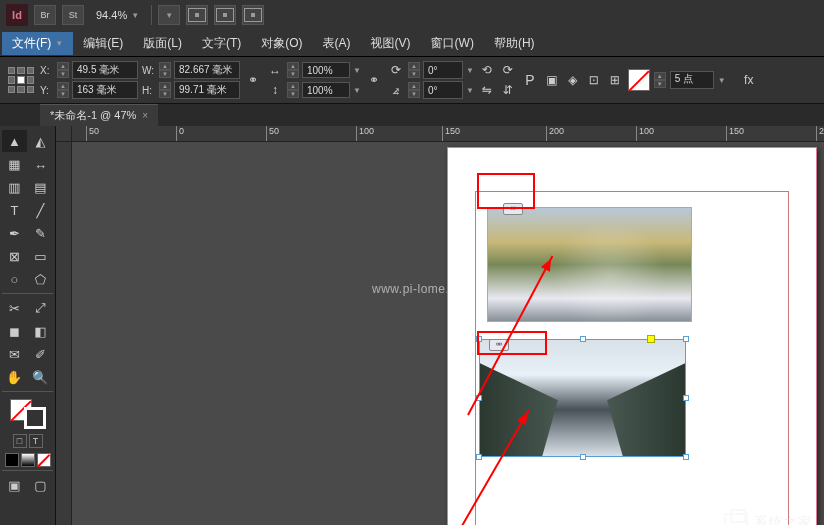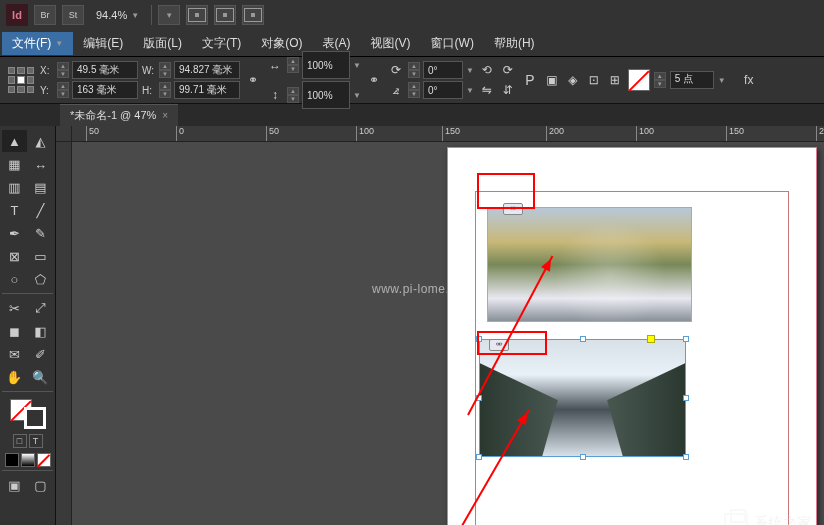--- a/index.html
+++ b/index.html
@@ -24,29 +24,29 @@
 .controlbar { height: 48px; background: #333; border-top: 1px solid #000; border-bottom: 1px solid #111; display: flex; align-items: center; padding: 0 6px; gap: 4px; }
 .ref-point { width: 30px; height: 30px; display: grid; grid-template: repeat(3,1fr)/repeat(3,1fr); gap: 2px; padding: 2px; }
 .ref-point span { background: #666; border: 1px solid #888; }
 .ref-point span.active { background: #fff; }
 .coord-group { display: flex; flex-direction: column; gap: 2px; }
 .coord-row { display: flex; align-items: center; gap: 3px; }
 .coord-label { color: #ccc; font-size: 10px; width: 14px; }
 .coord-input { background: #222; border: 1px solid #555; color: #ddd; font-size: 10px; width: 66px; height: 18px; padding: 0 4px; display: flex; align-items: center; }
 .stepper { display: flex; flex-direction: column; }
 .stepper span { width: 12px; height: 8px; background: #444; border: 1px solid #555; font-size: 6px; color: #999; text-align: center; line-height: 6px; }
-.pct-input { background: #222; border: 1px solid #555; color: #ddd; font-size: 10px; width: 48px; height: 28px; padding: 0 4px; display: flex; align-items: center; }
+.pct-input { background: #222; border: 1px solid #555; color: #ddd; font-size: 10px; width: 48px; height: 16px; padding: 0 4px; display: flex; align-items: center; }
 .ang-input { background: #222; border: 1px solid #555; color: #ddd; font-size: 10px; width: 40px; height: 18px; padding: 0 4px; display: flex; align-items: center; }
 .ctrl-icon { width: 18px; height: 18px; color: #ccc; display: flex; align-items: center; justify-content: center; font-size: 12px; }
 .swatch-none { width: 22px; height: 22px; background: #fff; position: relative; border: 1px solid #666; }
 .swatch-none::after { content: ""; position: absolute; width: 140%; height: 2px; background: red; top: 50%; left: -20%; transform: rotate(-45deg); }
 .pt-input { background: #222; border: 1px solid #555; color: #ddd; font-size: 10px; width: 44px; height: 18px; padding: 0 4px; }
 
 
-.tabbar { height: 22px; background: #2a2a2a; display: flex; align-items: flex-end; padding-left: 60px; }
+.tabbar { height: 22px; background: #2a2a2a; display: flex; align-items: flex-end; padding-left: 40px; }
 .doc-tab { background: #3a3a3a; color: #ddd; font-size: 11px; padding: 3px 10px; display: flex; align-items: center; gap: 6px; border-top: 1px solid #555; }
 .tab-close { color: #999; font-size: 10px; }
 
 
 .workarea { position: absolute; top: 126px; left: 0; right: 0; bottom: 0; display: flex; }
 .tools { width: 56px; background: #333; display: flex; flex-direction: column; gap: 1px; padding: 4px 2px; border-right: 1px solid #111; }
 .tool-row { display: flex; gap: 1px; }
 .tool { width: 25px; height: 22px; background: #333; display: flex; align-items: center; justify-content: center; color: #ccc; font-size: 13px; }
 .tool.sel { background: #222; }
 .tool-divider { height: 1px; background: #555; margin: 2px 0; }
@@ -172,21 +172,21 @@
         <div class="coord-input">163 毫米</div>
       </div>
   </div>
   <div class="coord-group">
     <div class="coord-row">
         <span class="coord-label">W:</span>
         <div class="stepper">
           <span>▲</span>
           <span>▼</span>
         </div>
-        <div class="coord-input">94.827 毫米</div>
+        <div class="coord-input">82.667 毫米</div>
       </div>
     <div class="coord-row">
         <span class="coord-label">H:</span>
         <div class="stepper">
           <span>▲</span>
           <span>▼</span>
         </div>
         <div class="coord-input">99.71 毫米</div>
       </div>
   </div>

